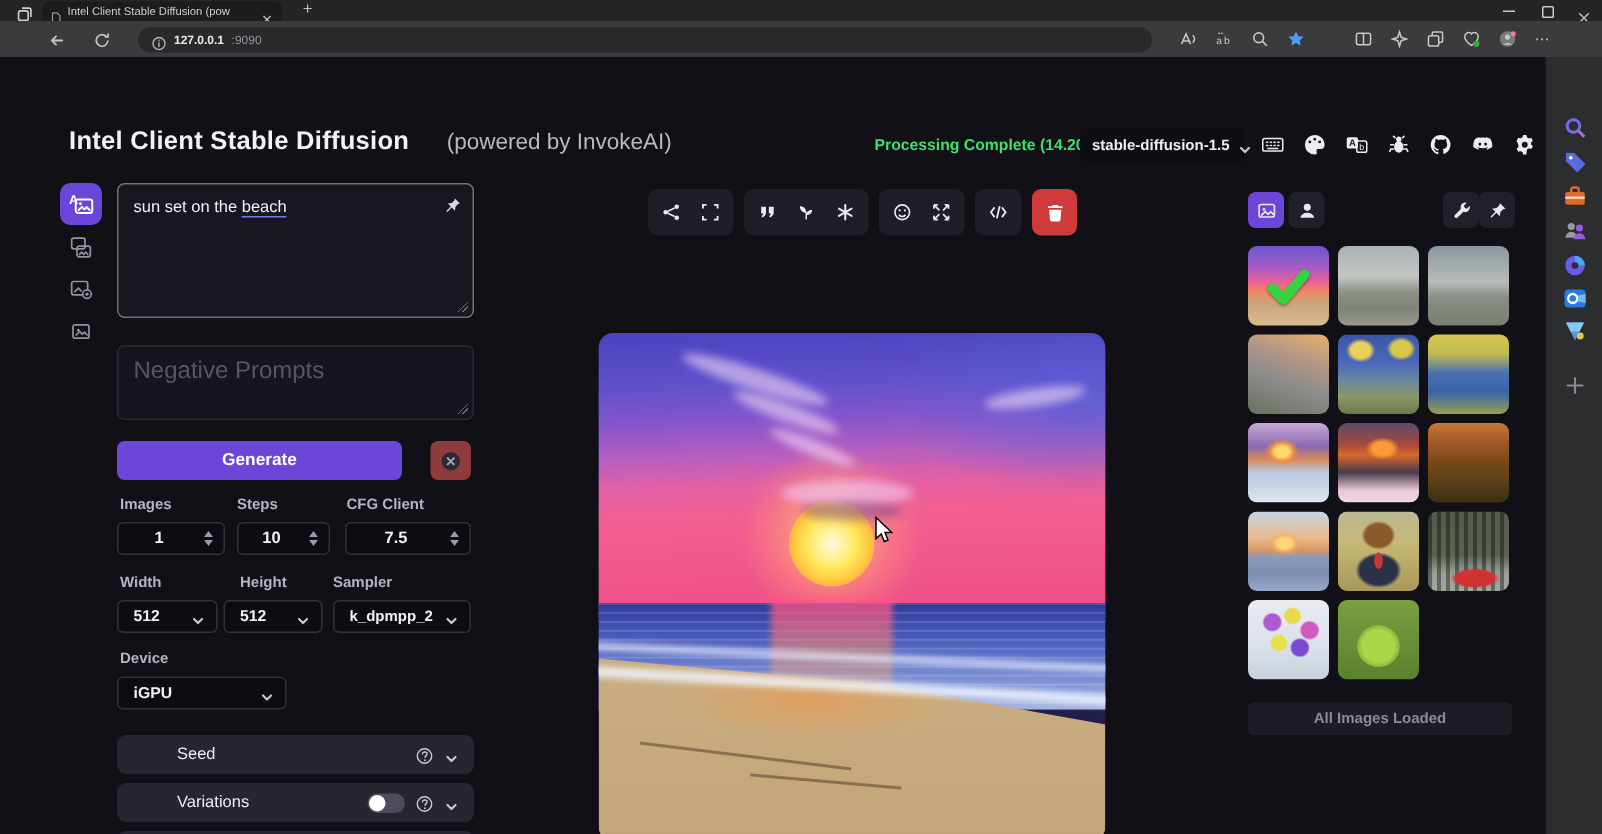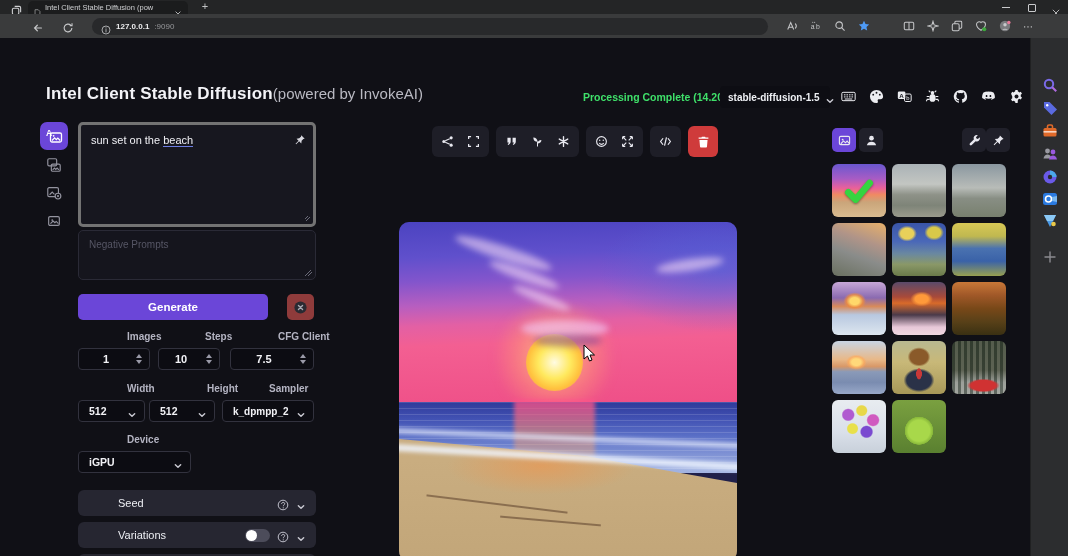--- a/index.html
+++ b/index.html
@@ -33,48 +33,48 @@
   .tb-spacer{width:9px;}
   .tb-more{font-size:10px;color:#c6c7c9;letter-spacing:1px;}
 
   
   .rail{position:absolute;left:1030px;top:38px;width:38px;height:518px;background:#2c2d2f;border-left:1px solid #202122;}
   .rail-ic{position:absolute;left:11px;width:16px;height:16px;}
   .rail-ic svg{width:16px;height:16px;}
 
   
   .app{position:absolute;left:0;top:38px;width:1030px;height:518px;background:#101016;}
-  .app-title-row{position:absolute;left:46px;top:46px;display:flex;align-items:baseline;gap:0;justify-content:space-between;}
+  .app-title-row{position:absolute;left:46px;top:46px;display:flex;align-items:baseline;gap:25px;justify-content:space-between;}
   .app-title{font-size:17px;font-weight:bold;color:#f3f3f7;letter-spacing:.2px;}
   .app-sub{font-size:15px;color:#b9b9c2;}
   .status{position:absolute;left:583px;top:53px;font-size:10.5px;font-weight:bold;}
   .model{position:absolute;left:720px;top:48px;width:110px;height:22px;background:#0d0d13;border-radius:4px;display:flex;align-items:center;gap:5px;padding:0 8px;}
   .model-label{flex:1;font-size:10px;font-weight:bold;color:#eef0f4;white-space:nowrap;}
   .chev{width:10px;height:10px;color:#c9c9d2;flex:0 0 auto;}
   .hdr-icons{position:absolute;left:841px;top:51px;display:flex;gap:13px;align-items:center;color:#ecedf1;}
   .hdr-icons .hi{width:15px;height:15px;display:flex;align-items:center;justify-content:center;}
   .hdr-icons svg{width:15px;height:15px;}
 
   
   .ltab{position:absolute;display:flex;align-items:center;justify-content:center;color:#93939f;}
   .ltab.active{background:#6b46d8;border-radius:7px;color:#fff;}
 
   
-  .prompt-box{position:absolute;left:78px;top:84px;width:238px;height:105px;background:#17171f;border:3px solid #737373;border-radius:5px;padding:8px 22px 8px 10px;}
+  .prompt-box{position:absolute;left:78px;top:84px;width:238px;height:90px;background:#17171f;border:1px solid #737373;border-radius:5px;padding:8px 22px 8px 10px;}
   .prompt-text{font-size:11px;color:#f0f0f5;line-height:1.3;}
   .sp-underline{border-bottom:1px solid #6d7de2;}
   .box-pin{position:absolute;right:7px;top:7px;width:12px;height:12px;color:#d8d8df;}
   .resize-grip{position:absolute;right:3px;bottom:3px;width:7px;height:7px;
     background:linear-gradient(135deg,transparent 0 50%,#6a6a78 50% 57%,transparent 57% 70%,#6a6a78 70% 77%,transparent 77%);}
   .neg-box{position:absolute;left:78px;top:192px;width:238px;height:50px;background:#15151d;border:1px solid #2a2a36;border-radius:5px;padding:8px 10px;}
-  .neg-ph{font-size:10px;color:#565665;}
+  .neg-ph{font-size:16px;color:#565665;}
   .gen-btn{position:absolute;left:78px;top:256px;width:190px;height:26px;background:#6b46d8;border-radius:5px;display:flex;align-items:center;justify-content:center;font-size:11.5px;font-weight:bold;color:#fff;}
   .cancel-btn{position:absolute;left:287px;top:256px;width:27px;height:26px;background:#8f3b3b;border-radius:5px;display:flex;align-items:center;justify-content:center;}
   .cancel-btn svg{width:15px;height:15px;}
-  .f-label{position:absolute;font-size:10px;font-weight:bold;color:#b4b4c2;margin-left:47px;}
+  .f-label{position:absolute;font-size:10px;font-weight:bold;color:#b4b4c2;}
   .f-input{position:absolute;height:22px;background:#0c0c12;border:1px solid #32323e;border-radius:4px;display:flex;align-items:center;}
   .f-val{flex:1;text-align:center;font-size:11px;font-weight:bold;color:#f2f2f6;}
   .stepper{width:12px;margin-right:4px;display:flex;flex-direction:column;gap:2px;align-items:center;flex:0 0 auto;}
   .st-up{width:0;height:0;border-left:3.5px solid transparent;border-right:3.5px solid transparent;border-bottom:4px solid #9a9aa8;}
   .st-dn{width:0;height:0;border-left:3.5px solid transparent;border-right:3.5px solid transparent;border-top:4px solid #9a9aa8;}
   .f-select{position:absolute;height:22px;background:#0c0c12;border:1px solid #32323e;border-radius:4px;display:flex;align-items:center;padding:0 7px 0 10px;}
   .sel-val{flex:1;font-size:10.5px;font-weight:bold;color:#f2f2f6;white-space:nowrap;}
   .accordion{position:absolute;left:78px;width:238px;height:26px;background:#262631;border-radius:6px;display:flex;align-items:center;padding:0 10px 0 12px;gap:7px;}
   .acc-label{flex:1;font-size:11px;font-weight:normal;color:#eceef3;margin-left:28px;}
   .toggle{width:25px;height:13px;background:#4c4c5a;border-radius:7px;position:relative;flex:0 0 auto;}
@@ -587,20 +587,21 @@
         <div class="thumb" style="background: linear-gradient(rgb(216, 200, 85) 0%, rgb(192, 184, 80) 25%, rgb(74, 114, 176) 48%, rgb(58, 98, 168) 72%, rgb(152, 160, 80) 100%);"></div>
         <div class="thumb" style="background: radial-gradient(28% 22% at 42% 36%, rgb(255, 216, 106) 0px, rgb(255, 216, 106) 30%, rgba(240, 140, 60, 0.8) 55%, transparent 75%), linear-gradient(rgb(200, 168, 216) 0%, rgb(138, 106, 176) 30%, rgb(216, 138, 90) 46%, rgb(184, 200, 224) 62%, rgb(221, 230, 239) 100%);"></div>
         <div class="thumb" style="background: radial-gradient(30% 20% at 55% 32%, rgb(255, 154, 58) 0px, rgb(255, 154, 58) 40%, transparent 70%), linear-gradient(rgb(90, 74, 106) 0%, rgb(168, 74, 58) 28%, rgb(216, 106, 42) 40%, rgb(74, 58, 74) 62%, rgb(232, 200, 216) 85%, rgb(240, 216, 224) 100%);"></div>
         <div class="thumb" style="background: linear-gradient(rgb(200, 120, 56) 0%, rgb(160, 88, 40) 25%, rgb(120, 72, 24) 50%, rgb(88, 64, 24) 75%, rgb(58, 48, 18) 100%);"></div>
         <div class="thumb" style="background: radial-gradient(24% 18% at 45% 40%, rgb(255, 216, 122) 0px, rgb(255, 216, 122) 35%, rgba(255, 170, 90, 0.7) 60%, transparent 80%), linear-gradient(rgb(200, 212, 228) 0%, rgb(232, 184, 136) 35%, rgb(216, 152, 104) 48%, rgb(138, 154, 184) 58%, rgb(122, 140, 176) 78%, rgb(152, 168, 200) 100%);"></div>
         <div class="thumb" style="background: radial-gradient(8% 16% at 50% 62%, rgb(200, 56, 56) 0px, rgb(200, 56, 56) 60%, transparent 70%), radial-gradient(30% 26% at 50% 30%, rgb(138, 90, 42) 0px, rgb(138, 90, 42) 55%, transparent 70%), radial-gradient(38% 30% at 50% 74%, rgb(42, 50, 72) 0px, rgb(42, 50, 72) 60%, transparent 75%), linear-gradient(rgb(184, 184, 144) 0%, rgb(200, 184, 120) 40%, rgb(184, 168, 104) 70%, rgb(168, 152, 88) 100%);"></div>
         <div class="thumb" style="background: radial-gradient(42% 18% at 58% 84%, rgb(208, 50, 50) 0px, rgb(208, 50, 50) 55%, transparent 72%), repeating-linear-gradient(90deg, rgba(40, 50, 38, 0.7) 0px, rgba(40, 50, 38, 0.7) 3px, rgba(95, 100, 85, 0.5) 3px, rgba(95, 100, 85, 0.5) 6px), linear-gradient(rgb(74, 84, 68) 0%, rgb(90, 96, 80) 55%, rgb(216, 218, 222) 78%, rgb(232, 234, 236) 100%);"></div>
         <div class="thumb" style="background: radial-gradient(20% 20% at 30% 28%, rgb(176, 90, 208) 0px, rgb(176, 90, 208) 50%, transparent 62%), radial-gradient(18% 18% at 55% 20%, rgb(232, 216, 74) 0px, rgb(232, 216, 74) 50%, transparent 62%), radial-gradient(20% 20% at 76% 38%, rgb(208, 90, 192) 0px, rgb(208, 90, 192) 50%, transparent 62%), radial-gradient(18% 18% at 38% 54%, rgb(232, 224, 74) 0px, rgb(232, 224, 74) 50%, transparent 62%), radial-gradient(20% 20% at 64% 60%, rgb(122, 74, 208) 0px, rgb(122, 74, 208) 50%, transparent 62%), linear-gradient(rgb(232, 236, 240) 0%, rgb(218, 224, 234) 60%, rgb(200, 208, 218) 100%);"></div>
         <div class="thumb" style="background: radial-gradient(36% 36% at 50% 58%, rgb(168, 216, 74) 0px, rgb(168, 216, 74) 55%, rgb(136, 184, 58) 72%, transparent 74%), linear-gradient(rgb(122, 160, 64) 0%, rgb(106, 144, 56) 50%, rgb(90, 128, 48) 100%);"></div>
       </div>
+    <div class="gal-footer">All Images Loaded</div>
 
   </div>
 
   <svg class="cursor" style="left:583px;top:344px" viewBox="0 0 13 19">
       <path d="M1 1v14l3.5-3 2 5 2.5-1-2-5h4.5z" fill="#fff" stroke="#000" stroke-width="1"></path>
     </svg>
 
 </div>
 
 </body></html>

